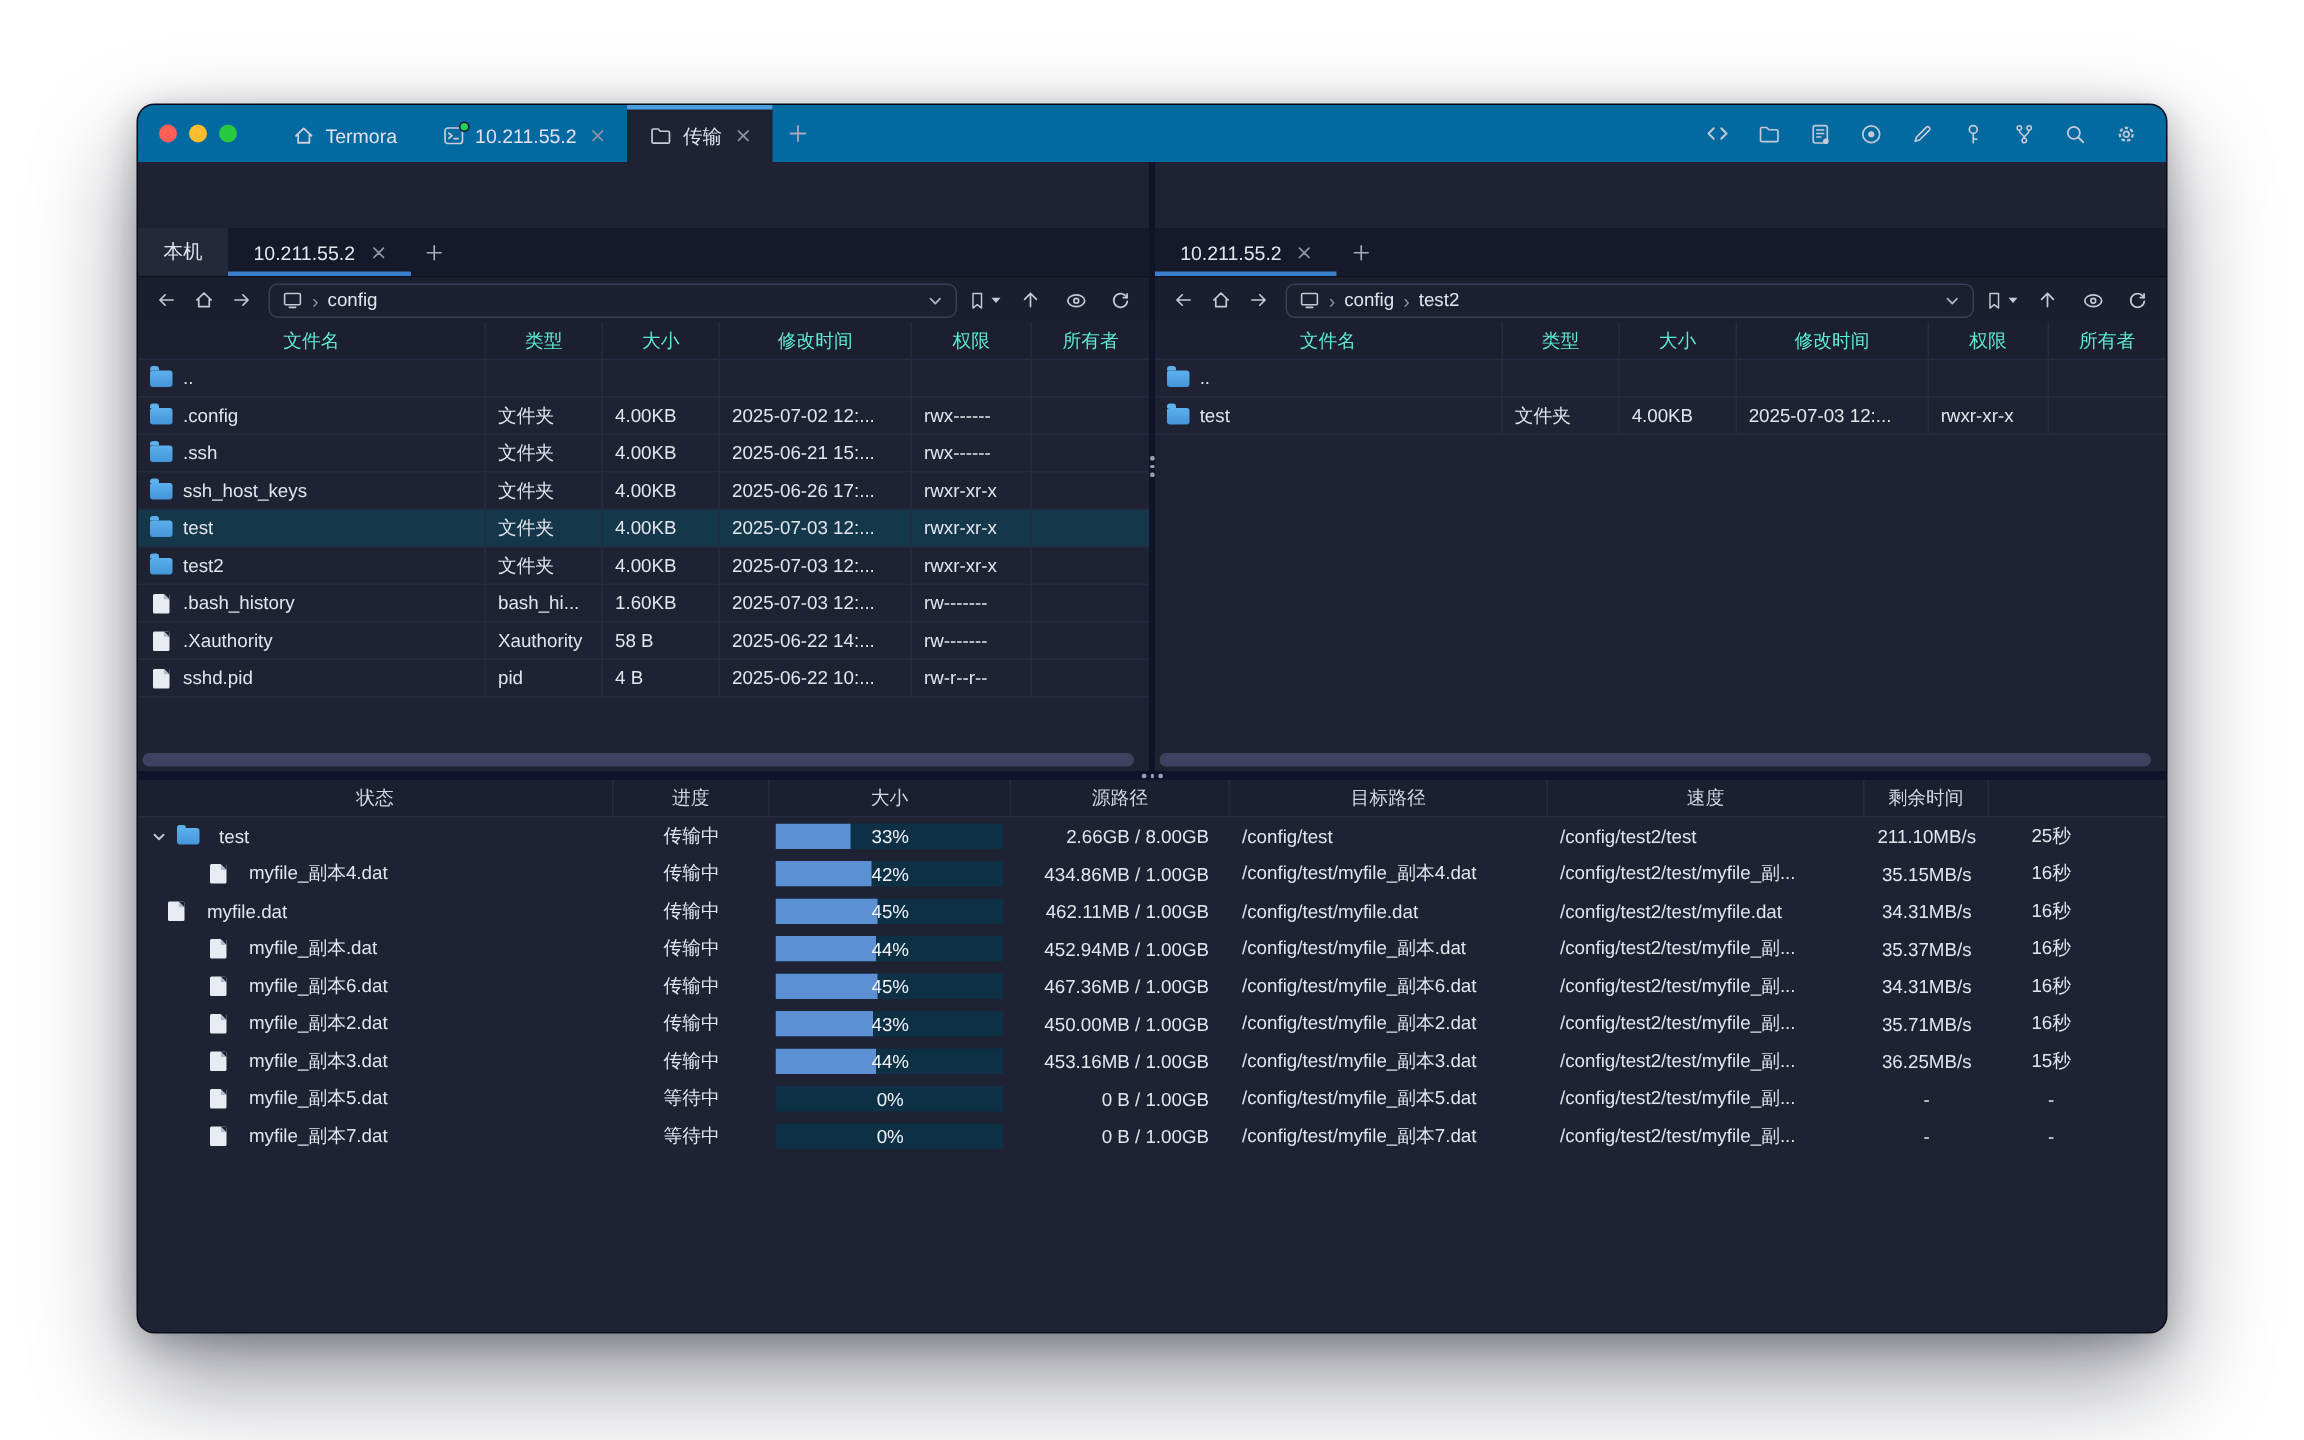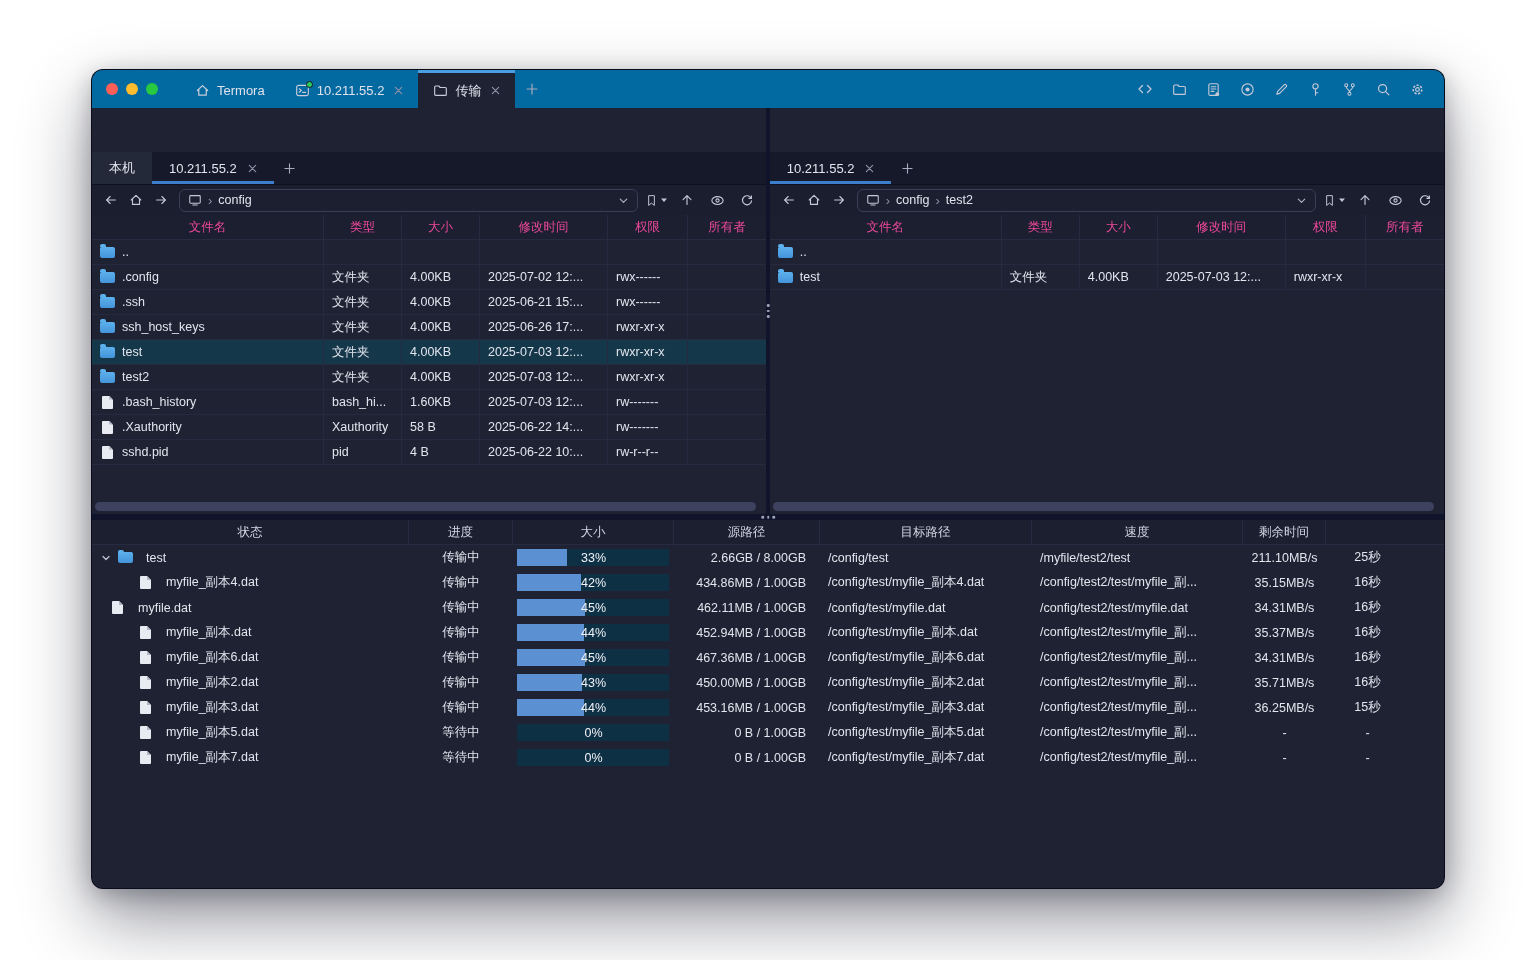--- a/index.html
+++ b/index.html
@@ -41,21 +41,21 @@
   .navbar { flex:0 0 30px; background:#1a1e2f; display:flex; align-items:center; gap:3px; padding:0 8px; }
   .nbtn { width:22px; height:22px; display:flex; align-items:center; justify-content:center; color:#c5c9d6; font-size:14px; }
   .pathfield { flex:1; height:23px; margin:0 4px; border:1px solid #3a3f58; border-radius:6px; background:#1b1f30;
                display:flex; align-items:center; gap:6px; padding:0 8px; color:#e2e5ee; font-size:12.5px; overflow:hidden; }
   .crumb-sep { color:#8a8fa5; font-size:13px; }
   .field-chev { margin-left:auto; color:#aab0c2; display:flex; }
   .navicons { display:flex; align-items:center; gap:8px; color:#c5c9d6; }
   .bmwrap { display:flex; align-items:center; gap:2px; }
 
   .file-head { flex:0 0 25px; display:grid; grid-template-columns:232px 78px 78px 128px 80px 78px; background:#1b1f30; border-bottom:1px solid #272b41; }
-  .fh { display:flex; align-items:center; justify-content:center; font-size:12.5px; color:#ec4899; border-right:1px solid #272b41; }
+  .fh { display:flex; align-items:center; justify-content:center; font-size:12.5px; color:#5eead4; border-right:1px solid #272b41; }
   .fh:last-child { border-right:none; }
   .file-body { flex:1; position:relative; overflow:hidden; }
   .file-row { height:25px; display:grid; grid-template-columns:232px 78px 78px 128px 80px 78px; border-bottom:1px solid #262a40; }
   .file-row.selected { background:#15374a; }
   .fc { display:flex; align-items:center; font-size:12.5px; color:#e2e5ee; padding:0 8px; border-right:1px solid #262a40; overflow:hidden; white-space:nowrap; }
   .fc:last-child { border-right:none; }
 
   .ic { flex:0 0 auto; display:inline-block; }
   .ic-folder { width:15px; height:11px; margin-right:7px; background:linear-gradient(#5cb0ec,#4494da); border-radius:1.5px 2px 2px 2px; position:relative; }
   .ic-folder::before { content:""; position:absolute; top:-2.5px; left:0; width:6px; height:3px; background:#5cb0ec; border-radius:2px 2px 0 0; }
@@ -551,21 +551,21 @@
         </div>
         <div class="tc c-status">传输中</div>
         <div class="tc pg">
           <span class="track">
                 <span class="fill" style="width: 33%;"></span>
               </span>
           <span class="plabel">33%</span>
         </div>
         <div class="tc c-size">2.66GB / 8.00GB</div>
         <div class="tc c-src">/config/test</div>
-        <div class="tc c-dst">/myfile/test2/test</div>
+        <div class="tc c-dst">/config/test2/test</div>
         <div class="tc c-speed">211.10MB/s</div>
         <div class="tc c-eta">25秒</div>
         <div class="tc"></div>
       </div>
           <div class="t-row">
         <div class="tc c-name" style="padding-left: 28px;">
           <span class="chev-wrap" style="visibility: hidden;">
                 <svg viewBox="0 0 10 10" width="10" height="10">
                   <path d="m2 3.5 3 3 3-3" fill="none" stroke="currentColor" stroke-width="1.2" stroke-linecap="round" stroke-linejoin="round"></path>
                 </svg>

